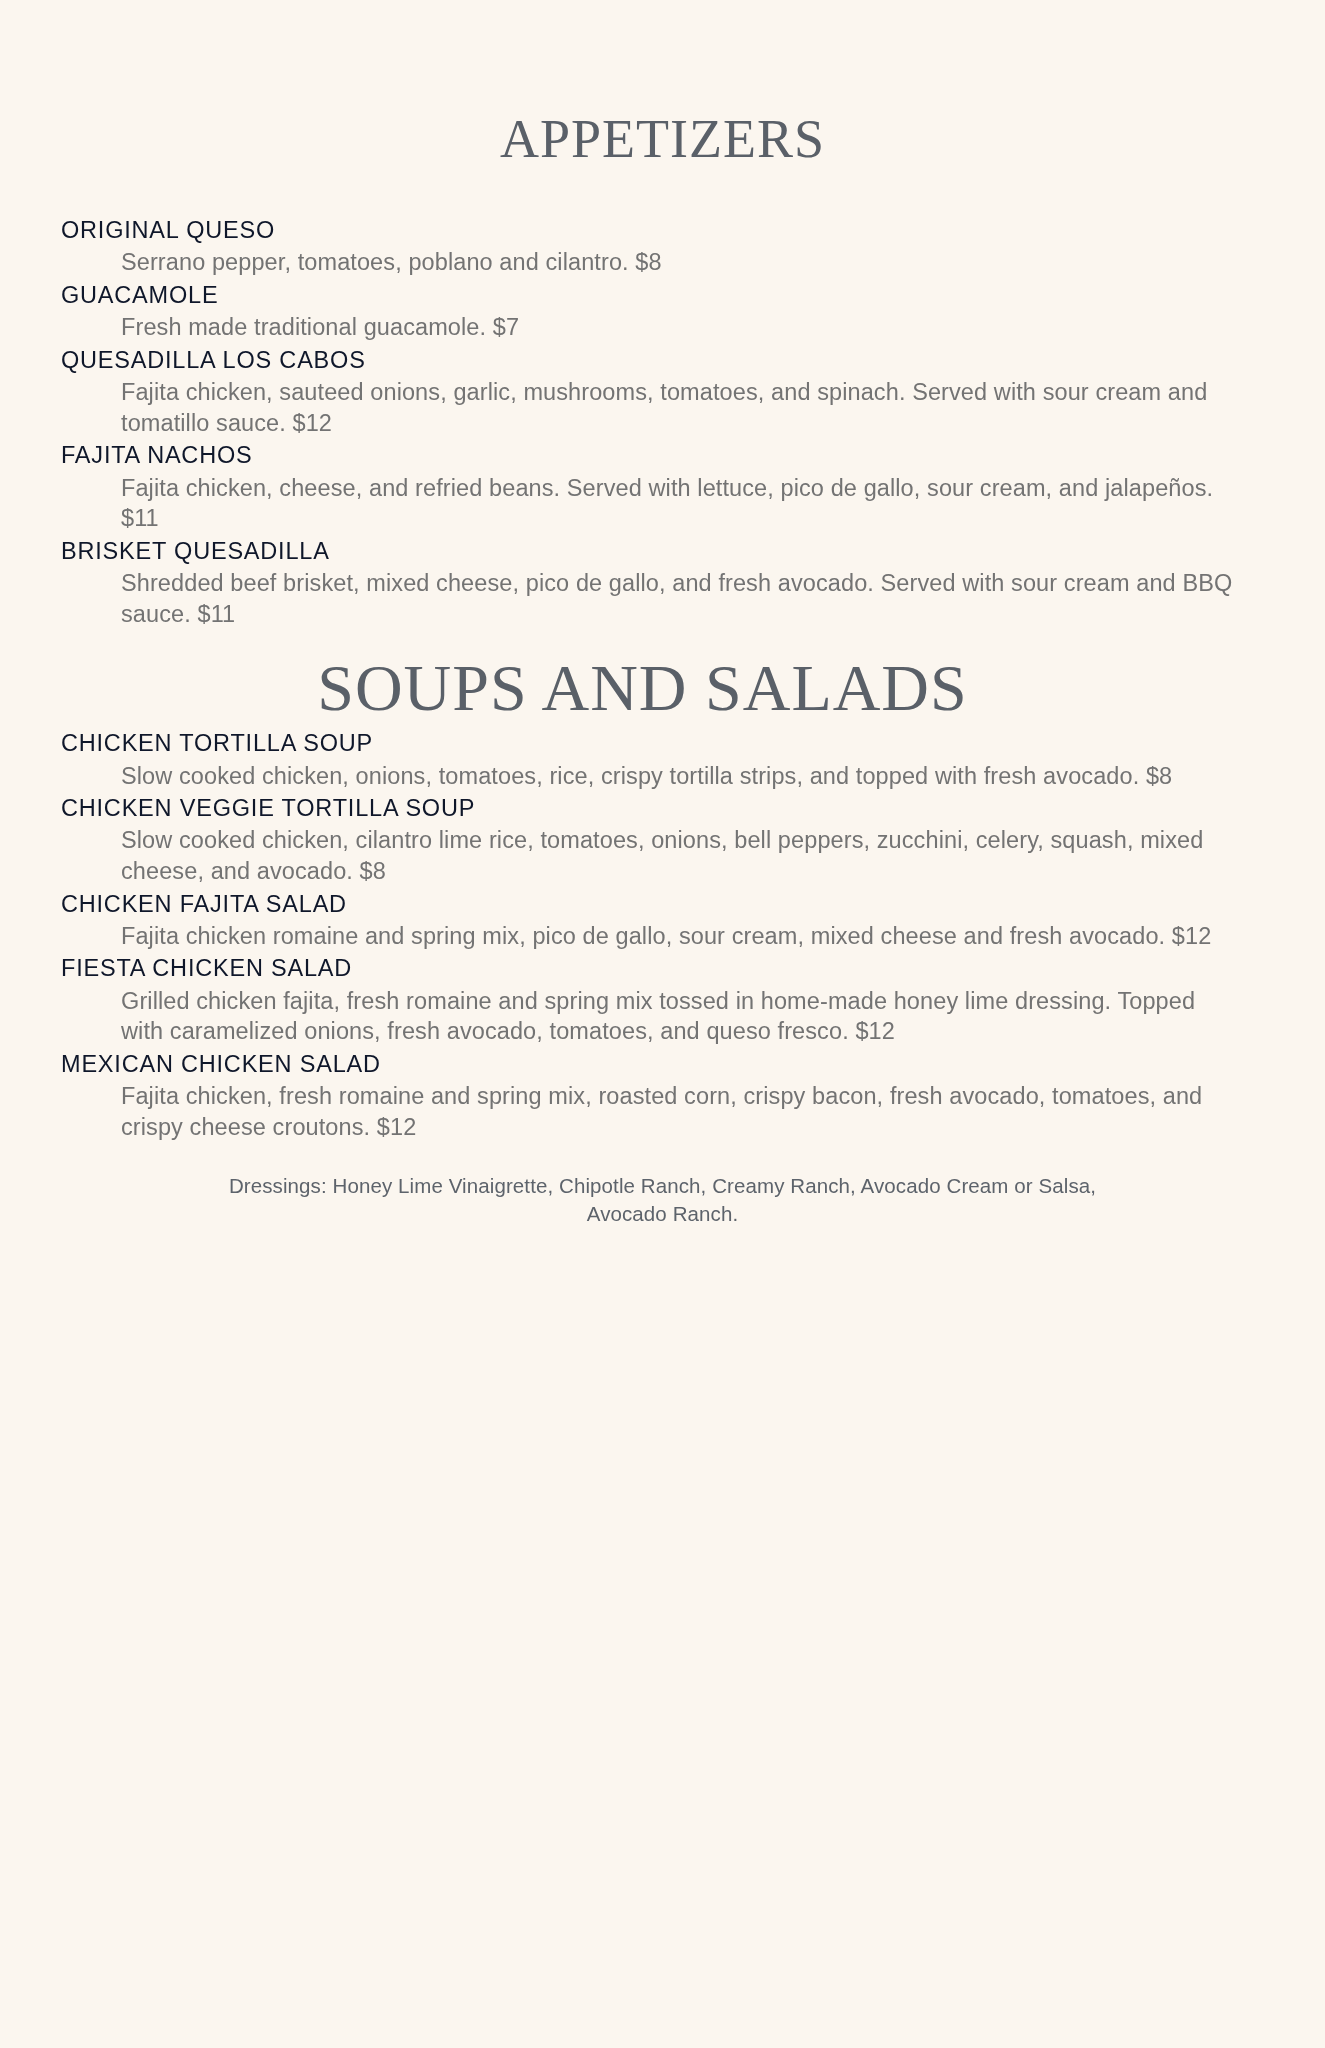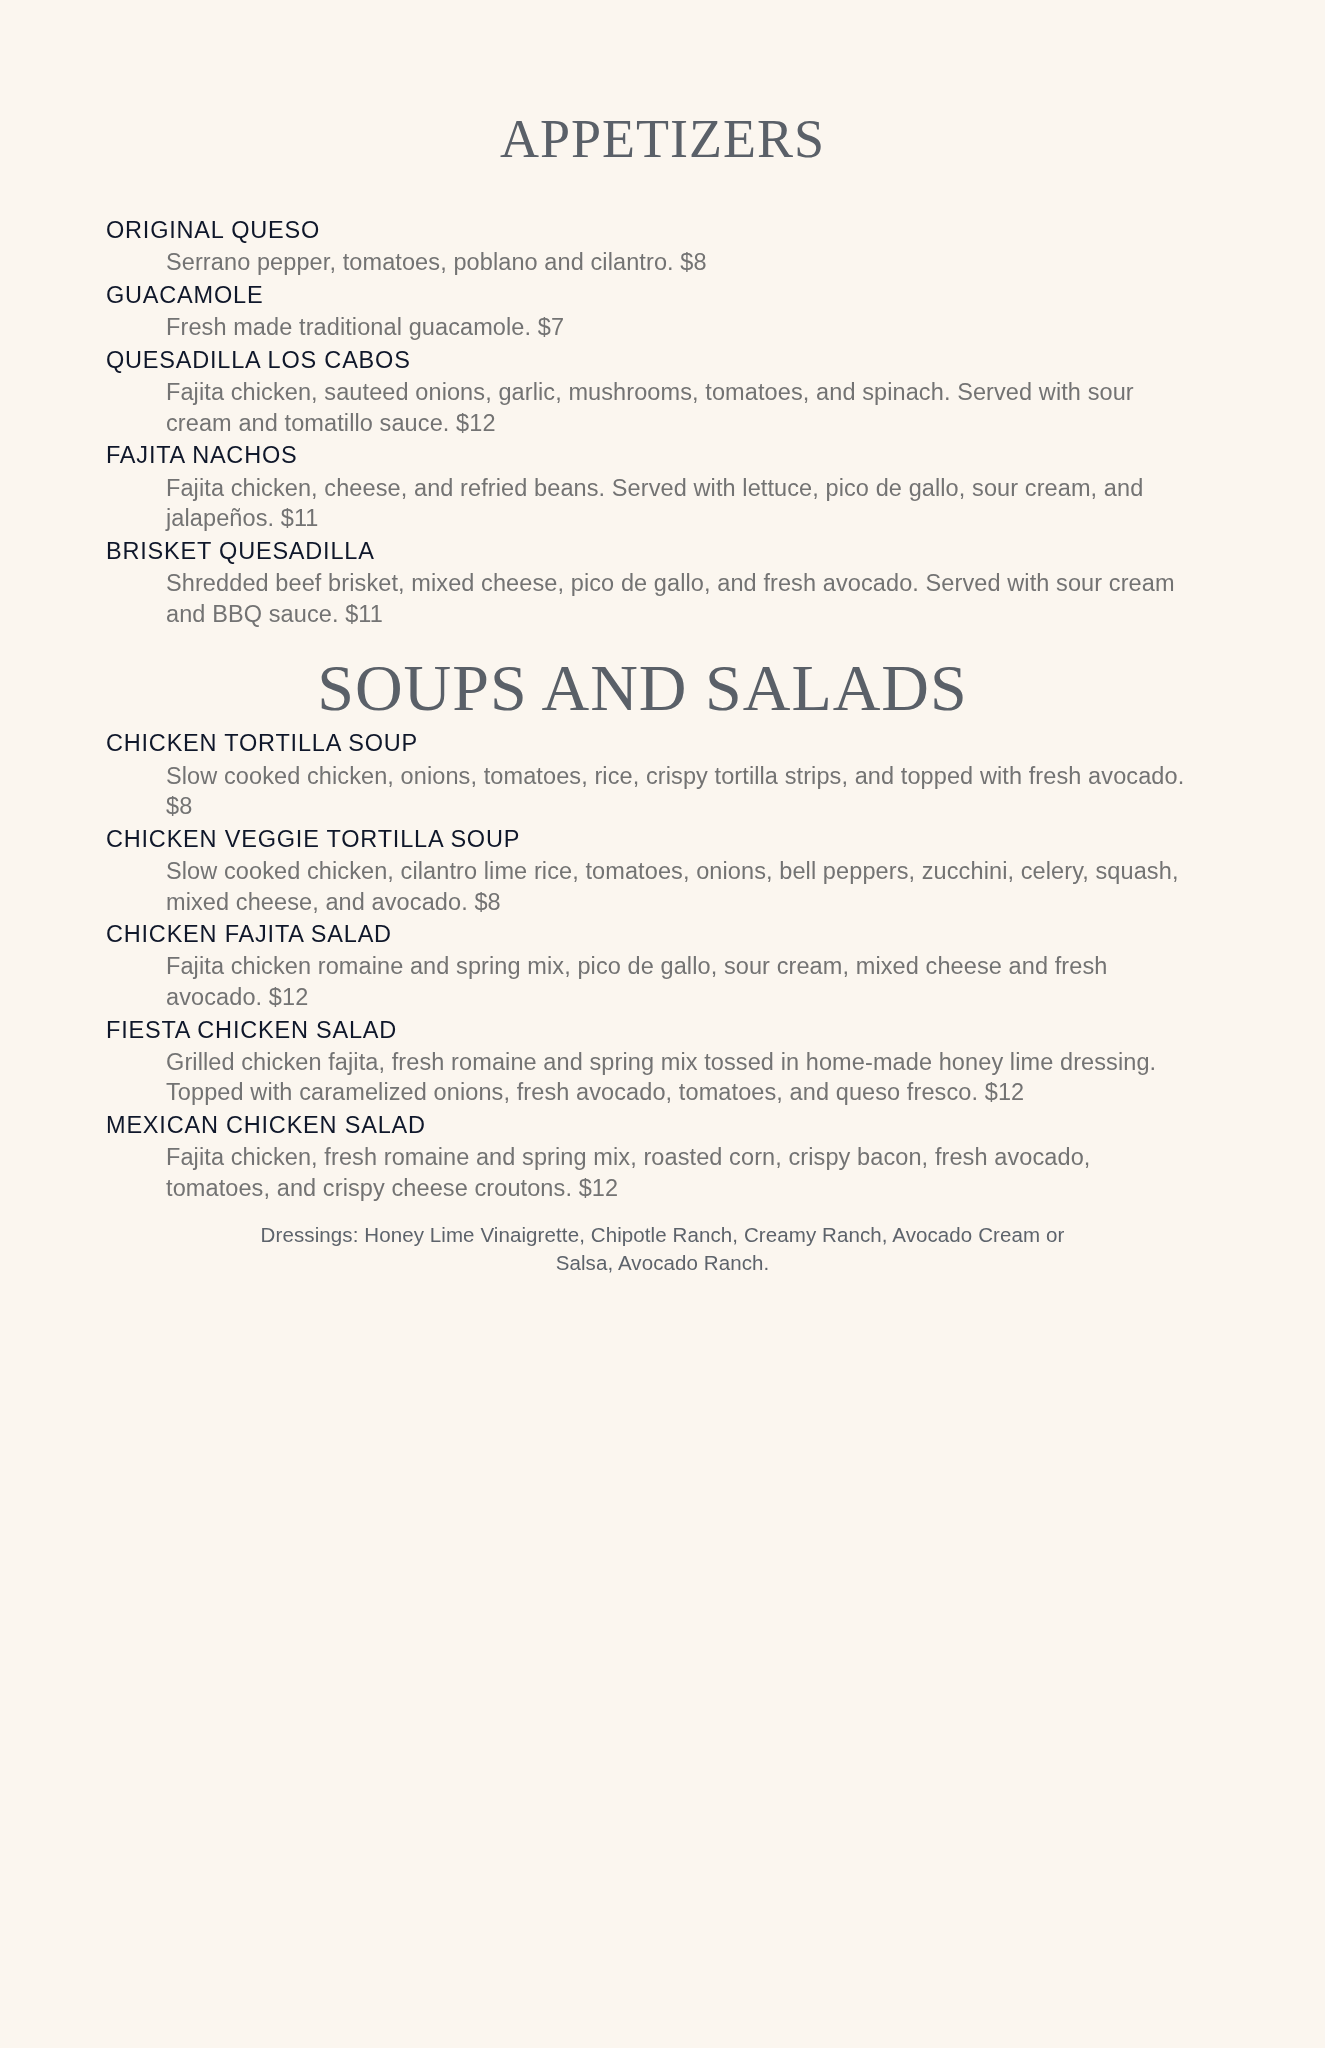--- a/index.html
+++ b/index.html
@@ -11,21 +11,21 @@
     width: 1325px;
     min-height: 2048px;
     font-family: "Liberation Sans", sans-serif;
     color: #5d636b;
     -webkit-font-smoothing: antialiased;
   }
   .page {
     width: 1325px;
     min-height: 2048px;
     box-sizing: border-box;
-    padding: 0 104px;
+    padding: 0 59px;
     background: #fbf6ef;
     position: relative;
   }
   .section-title {
     font-family: "Liberation Serif", serif;
     font-weight: normal;
     color: #5a6068;
     text-align: center;
     letter-spacing: 1px;
   }
@@ -59,21 +59,21 @@
     padding-left: 62px;
     padding-right: 30px;
     margin-bottom: 1px;
     letter-spacing: 0.1px;
   }
   .footnote {
     text-align: center;
     font-size: 20.5px;
     line-height: 1.35;
     color: #5d636b;
-    margin-top: 18px;
+    margin-top: 30px;
     padding: 0 150px 40px 150px;
     letter-spacing: 0.1px;
   }
 </style>
 </head>
 <body>
 
 <div class="page">
 
   <h1 class="section-title appetizers">APPETIZERS</h1>

